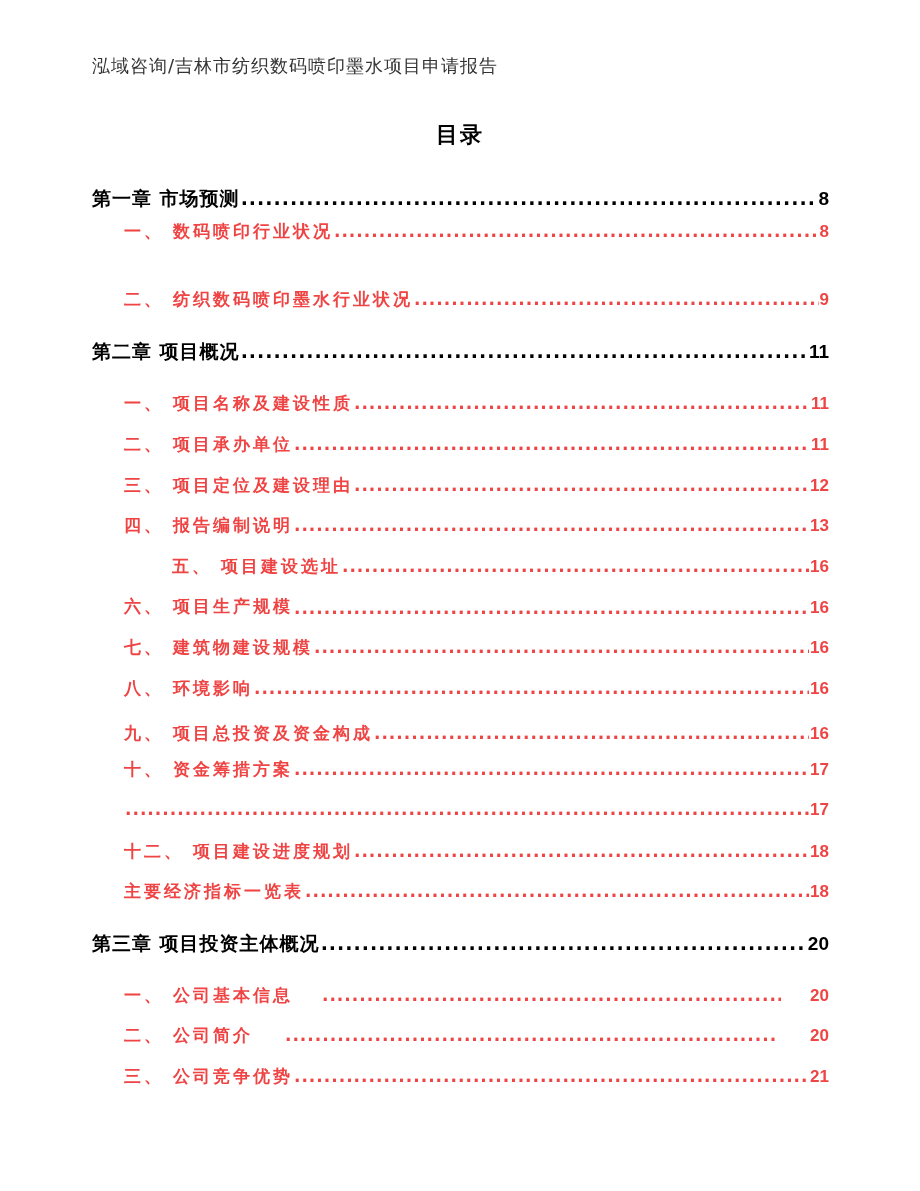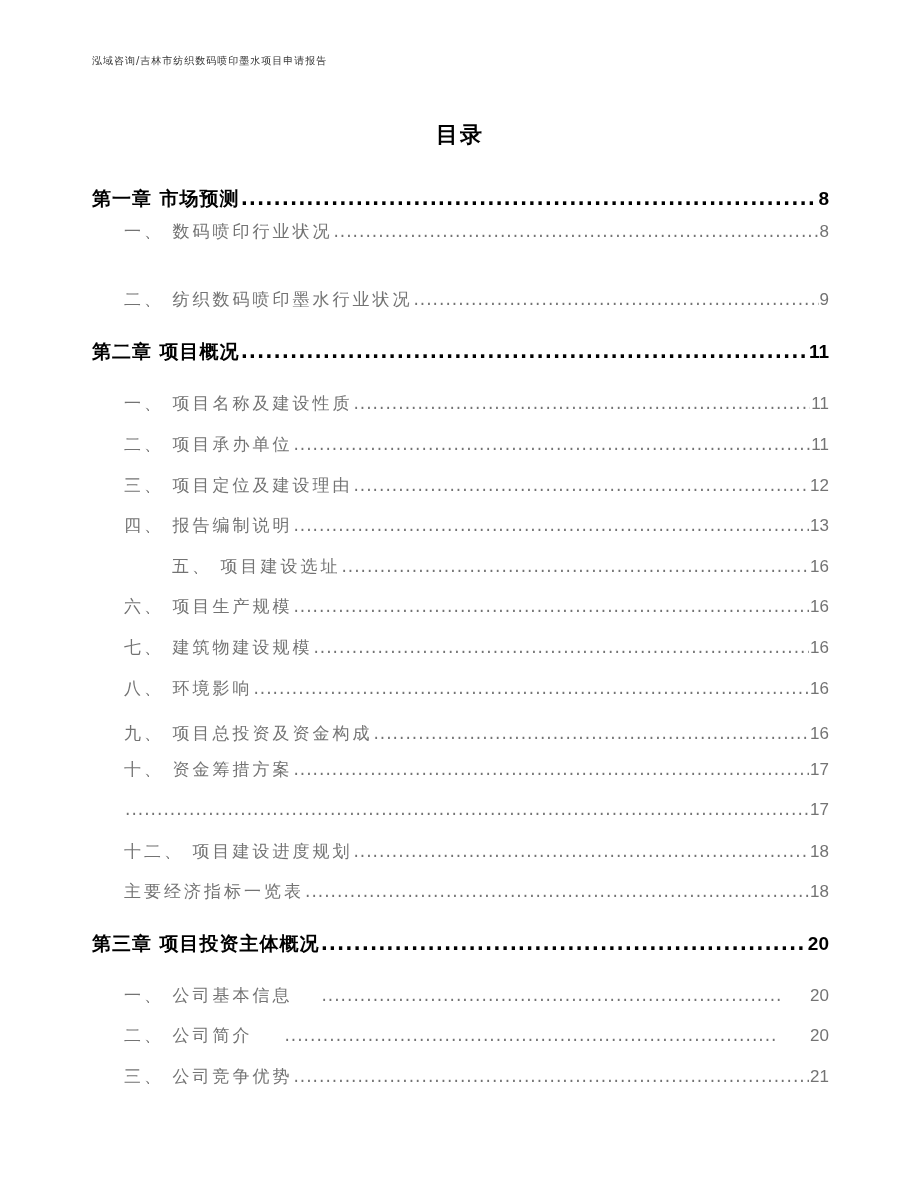--- a/index.html
+++ b/index.html
@@ -1,30 +1,30 @@
 <!DOCTYPE html>
 <html><head>
 <meta charset="utf-8">
 <style>
   html, body { margin:0; padding:0; background:#ffffff; }
   body { width:920px; height:1191px; position:relative; overflow:hidden;
          font-family:"DejaVu Sans", sans-serif; color:#000; }
-  .header { position:absolute; left:92px; top:54px; font-size:10px; color:#333; letter-spacing:1px; }
+  .header { position:absolute; left:92px; top:54px; font-size:18px; color:#333; letter-spacing:1px; }
   .title { position:absolute; left:0; width:920px; top:120px; text-align:center; font-size:22px; font-weight:bold; letter-spacing:2px; }
   .toc { position:absolute; left:0; top:0; width:920px; }
   .row { position:absolute; display:flex; align-items:baseline; right:91px; }
   .row .lbl { white-space:nowrap; letter-spacing:3px; }
   .row .dots { flex:1; overflow:hidden; white-space:nowrap; margin:0 1px; }
   .row .dots::after { content:"........................................................................................................................................................................................................................................................"; letter-spacing:1px; }
   .row .pg { white-space:nowrap; font-family:"Liberation Sans", sans-serif; }
   .ch { left:92px; font-size:19px; font-weight:bold; }
   .ch .lbl { letter-spacing:1px; }
   .ch .pg { font-size:19px; font-weight:bold; }
   .ch .dots { font-weight:bold; }
-  .sub { left:124px; font-size:17px; color:#737373; }
+  .sub { left:124px; font-size:17px; color:#ef4444;font-weight:bold; }
   .sub .pg { font-size:17px; }
 </style>
 </head>
 <body>
 
 <div class="header">泓域咨询/吉林市纺织数码喷印墨水项目申请报告</div>
 <div class="title">目录</div>
 
 <div class="toc" id="toc">
     <div class="row ch" style="top: 186px;">
@@ -65,21 +65,21 @@
     <div class="row sub" style="top: 514px;">
       <span class="lbl">四、 报告编制说明</span>
       <span class="dots"></span>
       <span class="pg">13</span>
     </div>
     <div class="row sub" style="top: 555px; margin-left: 48px;">
       <span class="lbl">五、 项目建设选址</span>
       <span class="dots"></span>
       <span class="pg">16</span>
     </div>
-    <div class="row sub" style="top: 595px;">
+    <div class="row sub" style="top: 595px; align-items: flex-end;">
       <span class="lbl">六、 项目生产规模</span>
       <span class="dots"></span>
       <span class="pg">16</span>
     </div>
     <div class="row sub" style="top: 636px;">
       <span class="lbl">七、 建筑物建设规模</span>
       <span class="dots"></span>
       <span class="pg">16</span>
     </div>
     <div class="row sub" style="top: 677px;">

